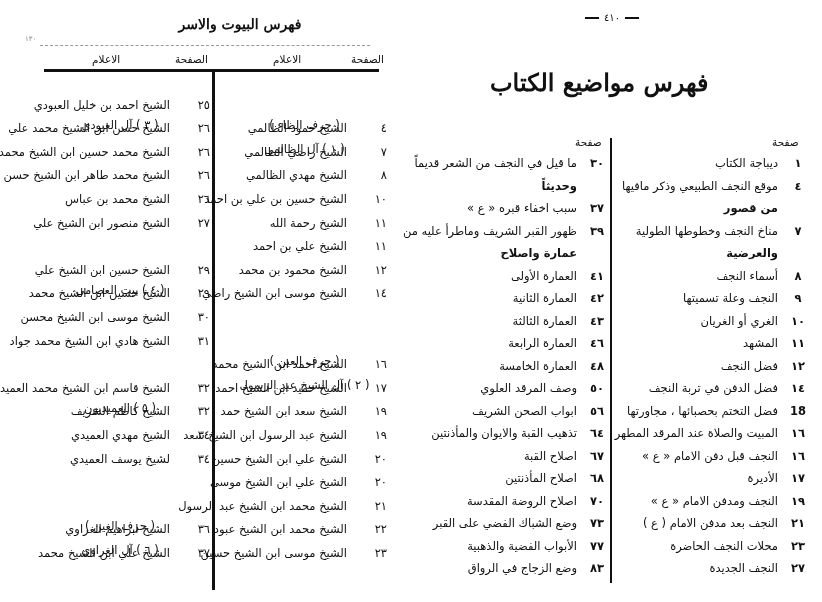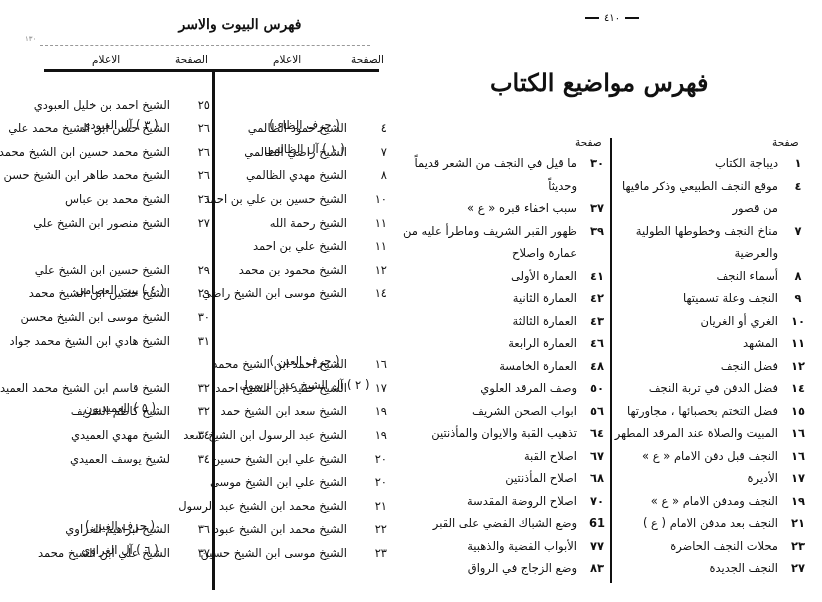--- a/index.html
+++ b/index.html
@@ -30,21 +30,21 @@
   .page-num .dash { display: inline-block; width: 14px; height: 2px; background: #111; vertical-align: middle; margin: 0 5px; }
   .right-title { position: absolute; left: 80px; top: 68px; width: 260px; text-align: left;
                  font-family: "DejaVu Serif", serif; font-size: 24px; font-weight: bold; direction: rtl; }
   .r-hdr { position: absolute; top: 136px; font-size: 10.5px; direction: rtl; }
   .rvline { position: absolute; left: 200px; top: 138px; width: 2px; height: 445px; background: #111; }
 
   .rcol { position: absolute; top: 152px; direction: rtl; }
   .rrow { position: relative; font-size: 11.5px; line-height: 22.5px; white-space: nowrap; }
   .rrow .pg { position: absolute; right: 0; width: 20px; text-align: center; font-weight: bold; }
   .rrow .tx { display: block; padding-right: 30px; }
-  .rrow .tx2 { display: block; padding-right: 30px; }
+  .rrow .tx2 { display: block; padding-right: 30px; font-weight: bold; }
 </style>
 </head>
 <body>
 
 <div class="left-page">
   <div class="corner-mark">١٣٠</div>
   <div class="left-title">فهرس البيوت والاسر</div>
   <div class="dashed-line"></div>
 
   <div class="col-header" style="left:222px; width:162px;">
@@ -278,21 +278,21 @@
       </div>
     <div class="rrow">
         <span class="pg">١٢</span>
         <span class="tx">فضل النجف</span>
       </div>
     <div class="rrow">
         <span class="pg">١٤</span>
         <span class="tx">فضل الدفن في تربة النجف</span>
       </div>
     <div class="rrow">
-        <span class="pg">١٥</span>
+        <span class="pg">18</span>
         <span class="tx">فضل التختم بحصبائها ، مجاورتها</span>
       </div>
     <div class="rrow">
         <span class="pg">١٦</span>
         <span class="tx">المبيت والصلاة عند المرقد المطهر</span>
       </div>
     <div class="rrow">
         <span class="pg">١٦</span>
         <span class="tx">النجف قبل دفن الامام « ع »</span>
       </div>
@@ -371,21 +371,21 @@
       </div>
     <div class="rrow">
         <span class="pg">٦٨</span>
         <span class="tx">اصلاح المأذنتين</span>
       </div>
     <div class="rrow">
         <span class="pg">٧٠</span>
         <span class="tx">اصلاح الروضة المقدسة</span>
       </div>
     <div class="rrow">
-        <span class="pg">61</span>
+        <span class="pg">٧٣</span>
         <span class="tx">وضع الشباك الفضي على القبر</span>
       </div>
     <div class="rrow">
         <span class="pg">٧٧</span>
         <span class="tx">الأبواب الفضية والذهبية</span>
       </div>
     <div class="rrow">
         <span class="pg">٨٣</span>
         <span class="tx">وضع الزجاج في الرواق</span>
       </div>

